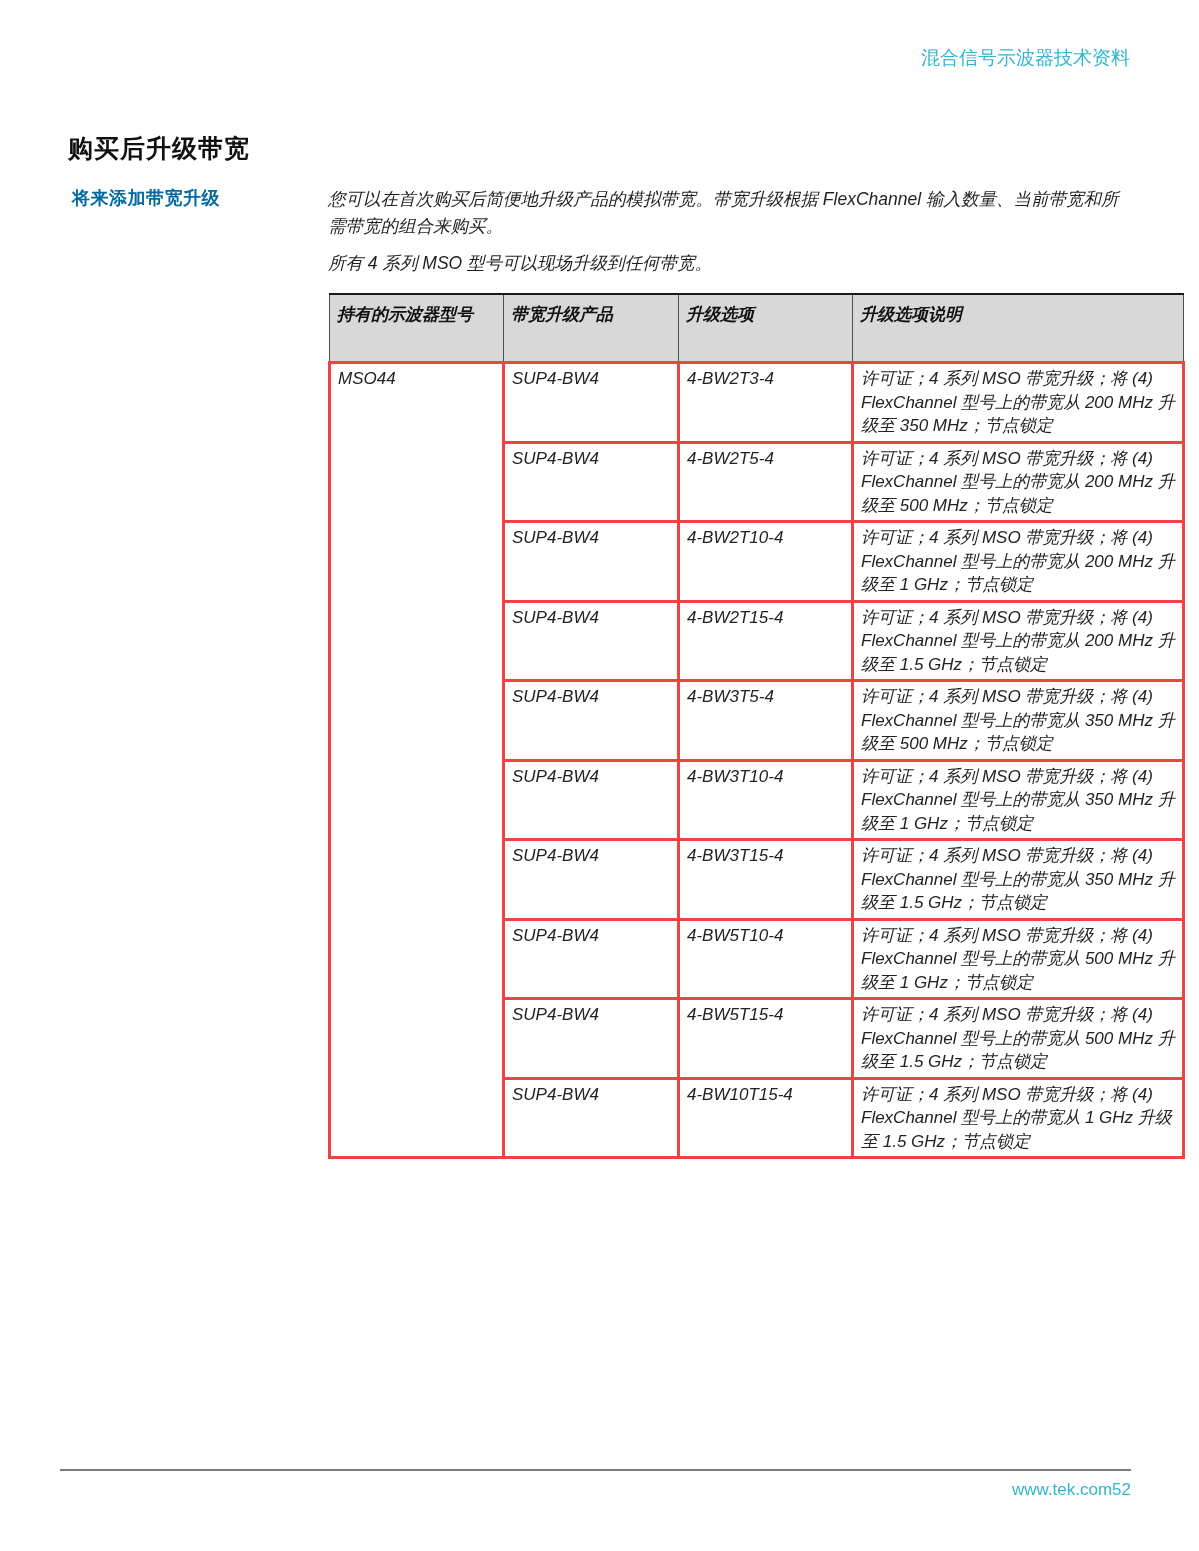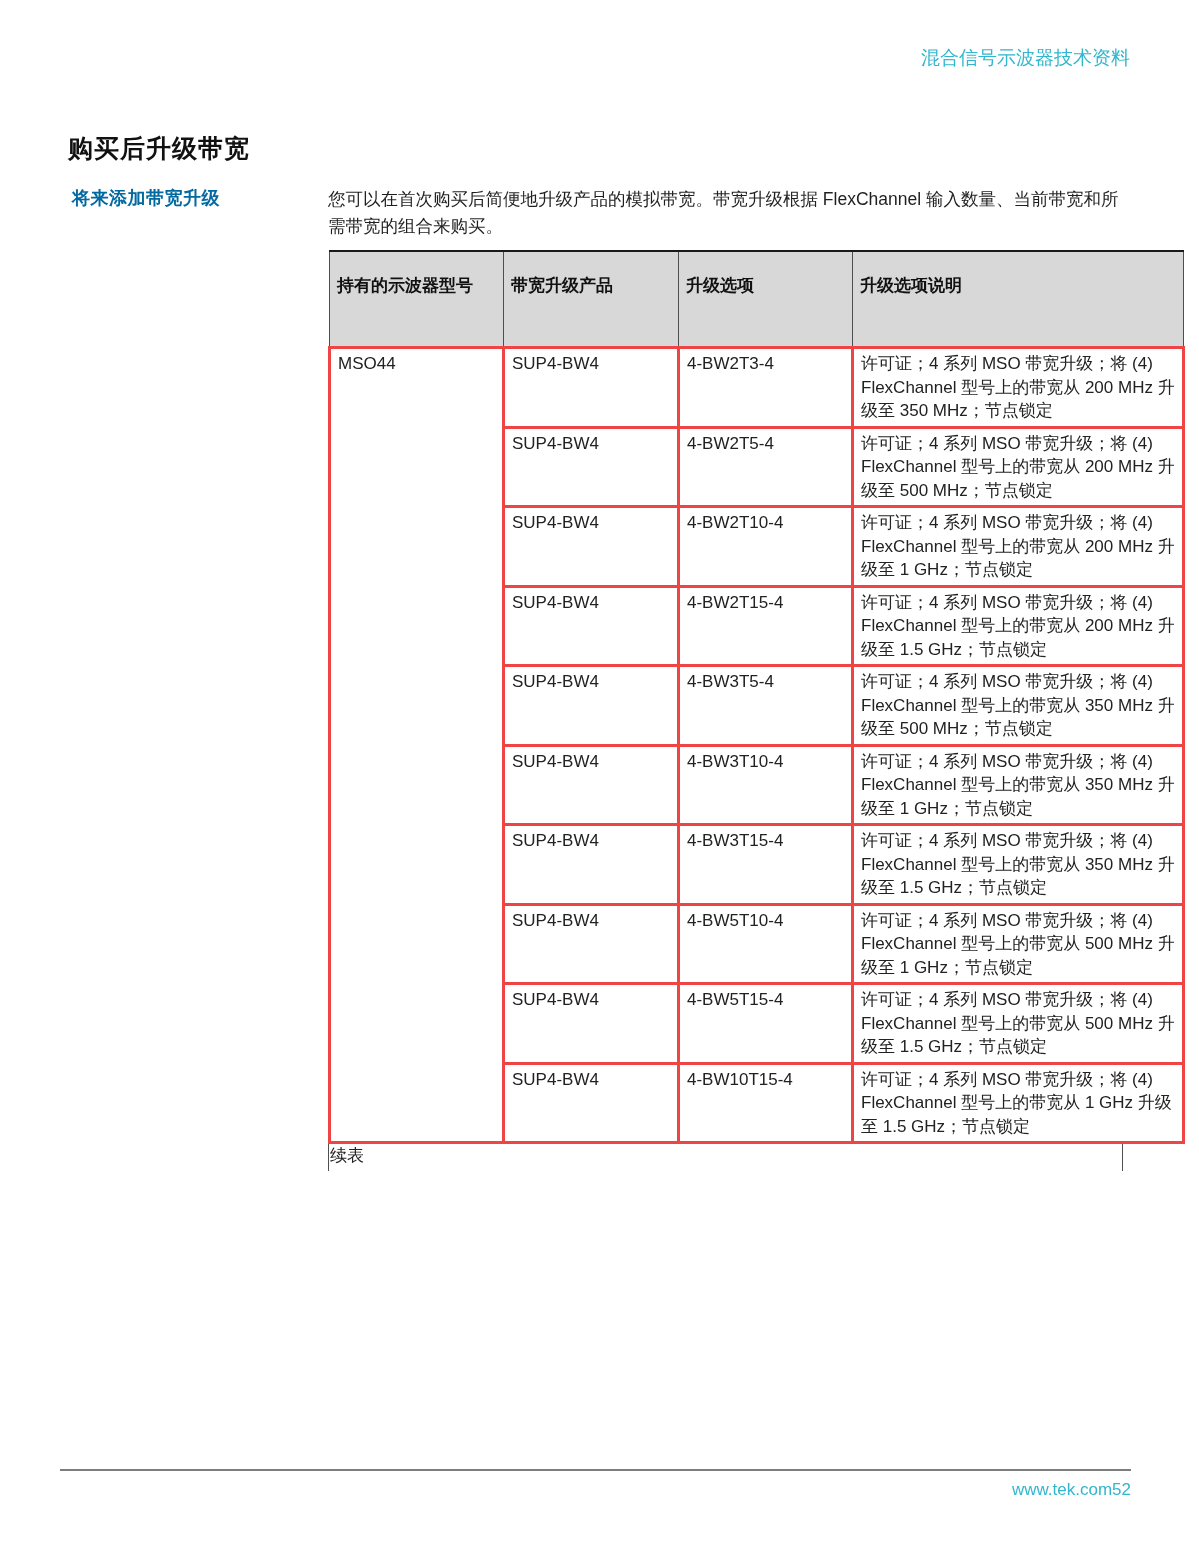--- a/index.html
+++ b/index.html
@@ -20,40 +20,40 @@
     position:absolute;top:132px;left:68px;
     font-size:25px;font-weight:bold;color:#111;
     letter-spacing:1px;
   }
   .side-heading{
     position:absolute;top:186px;left:72px;
     font-size:18px;font-weight:bold;color:#0369a1;
     letter-spacing:0.5px;
   }
   .content{
-    position:absolute;top:186px;left:328px;width:797px;
+    position:absolute;top:186px;left:328px;width:797px;font-style:italic;
   }
   .para{
     font-size:17.5px;line-height:27px;margin:0 0 10px 0;color:#1f1f1f;
   }
   .para.second{margin-bottom:16px;}
   table.upgrade{
     border-collapse:collapse;table-layout:fixed;width:794px;
     border-top:2px solid #1a1a1a;
     border-left:1px solid #4f4f4f;
     border-right:1px solid #4f4f4f;
   }
   table.upgrade th{
     background:#d8d8d8;
     border-bottom:2px solid #1a1a1a;
     border-left:1px solid #4f4f4f;
     border-right:1px solid #4f4f4f;
     font-size:17px;font-weight:bold;line-height:24px;
     text-align:left;vertical-align:top;
-    padding:22px 7px;height:50px;color:#111;
+    padding:8px 7px;height:50px;color:#111;
   }
   table.upgrade td{
     border:3px solid #ef4444;
     font-size:17px;line-height:23.5px;
     vertical-align:top;text-align:left;
     padding:3px 7px;color:#222;
   }
   table.upgrade td.desc{height:70px;}
   .c1{width:159px;}
   .c2{width:160px;}
@@ -83,20 +83,21 @@
 <div class="page">
 
   <div class="doc-header">混合信号示波器技术资料</div>
 
   <div class="page-title">购买后升级带宽</div>
 
   <div class="side-heading">将来添加带宽升级</div>
 
   <div class="content">
     <p class="para">您可以在首次购买后简便地升级产品的模拟带宽。带宽升级根据 FlexChannel 输入数量、当前带宽和所需带宽的组合来购买。</p>
+    <p class="para second">所有 4 系列 MSO 型号可以现场升级到任何带宽。</p>
 
     <table class="upgrade">
       <thead>
         <tr>
           <th class="c1">持有的示波器型号</th>
           <th class="c2">带宽升级产品</th>
           <th class="c3">升级选项</th>
           <th class="c4">升级选项说明</th>
         </tr>
       </thead>
@@ -147,21 +148,20 @@
           <td class="c3">4-BW5T15-4</td>
           <td class="c4 desc">许可证；4 系列 MSO 带宽升级；将 (4) FlexChannel 型号上的带宽从 500 MHz 升级至 1.5 GHz；节点锁定</td>
         </tr>
         <tr>
           <td class="c2">SUP4-BW4</td>
           <td class="c3">4-BW10T15-4</td>
           <td class="c4 desc">许可证；4 系列 MSO 带宽升级；将 (4) FlexChannel 型号上的带宽从 1 GHz 升级至 1.5 GHz；节点锁定</td>
         </tr>
       </tbody>
     </table>
-    <div class="continued">续表</div>
   </div>
 
   <div class="footer-rule"></div>
   <div class="footer-text">
     <span><a class="plain" href="#">www.tek.com</a></span><span class="pagenum">52</span>
   </div>
 
 </div>
 
 </body></html>

